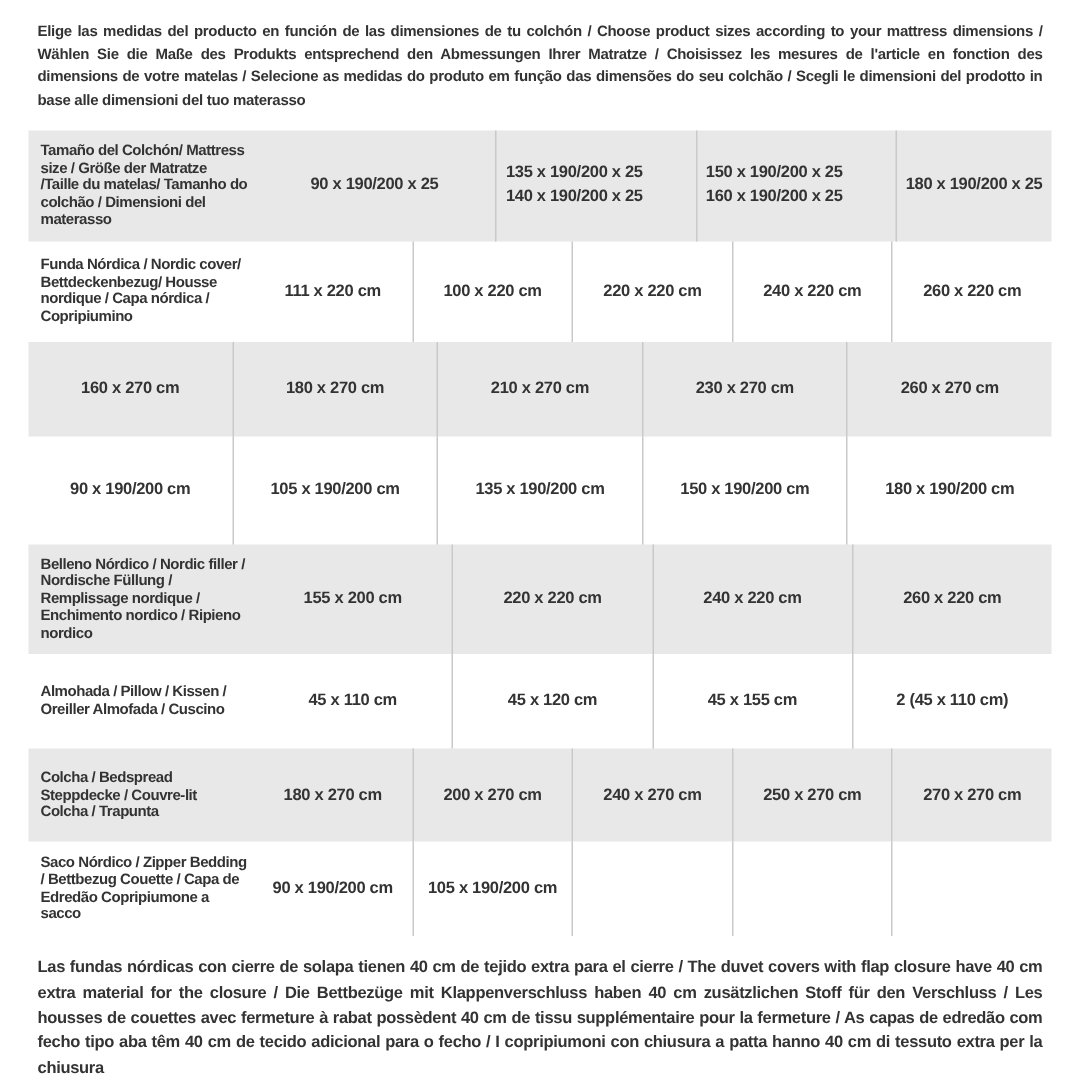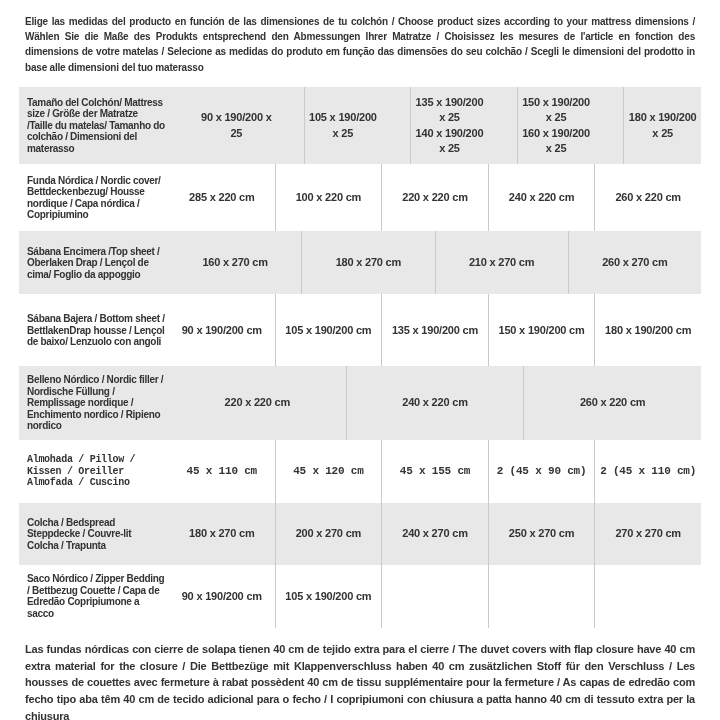--- a/index.html
+++ b/index.html
@@ -27,25 +27,25 @@
     margin: 12px 19px 0 19px;
   }
   .row {
     display: flex;
     align-items: stretch;
   }
   .row:nth-child(odd) {
     background: var(--row_alt, #e8e8e8);
   }
   .row:nth-child(1) { min-height: 74px; gap: 29px; }
-  .row:nth-child(2) { min-height: 67px; justify-content: flex-end; }
+  .row:nth-child(2) { min-height: 67px; }
   .row:nth-child(3) { min-height: 63px; }
   .row:nth-child(4) { min-height: 72px; }
-  .row:nth-child(5) { min-height: 72px; justify-content: flex-end; }
-  .row:nth-child(6) { min-height: 63px; font-family: Liberation Mono, monospace; }
+  .row:nth-child(5) { min-height: 72px; }
+  .row:nth-child(6) { min-height: 63px; }
   .row:nth-child(7) { min-height: 62px; }
   .row:nth-child(8) { min-height: 63px; }
   .label {
     flex: 0 0 150px;
     display: flex;
     align-items: center;
     box-sizing: border-box;
     padding: 8px 4px 8px 8px;
     font-size: 10px;
     line-height: 1.15;
@@ -78,67 +78,65 @@
 </head>
 <body>
 
 <div class="intro-text">Elige las medidas del producto en función de las dimensiones de tu colchón / Choose product sizes according to your mattress dimensions / Wählen Sie die Maße des Produkts entsprechend den Abmessungen Ihrer Matratze / Choisissez les mesures de l'article en fonction des dimensions de votre matelas / Selecione as medidas do produto em função das dimensões do seu colchão / Scegli le dimensioni del prodotto in base alle dimensioni del tuo materasso</div>
 
 <div class="size-table">
 
   <div class="row">
     <div class="label">Tamaño del Colchón/ Mattress size / Größe der Matratze /Taille du matelas/ Tamanho do colchão / Dimensioni del materasso</div>
     <div class="cell">90 x 190/200 x 25</div>
-    <div class="cell">105 x 190/200 x 25</div>
     <div class="cell">135 x 190/200 x 25
 140 x 190/200 x 25</div>
     <div class="cell">150 x 190/200 x 25
 160 x 190/200 x 25</div>
     <div class="cell">180 x 190/200 x 25</div>
   </div>
 
   <div class="row">
     <div class="label">Funda Nórdica /  Nordic cover/ Bettdeckenbezug/ Housse nordique  / Capa nórdica / Copripiumino</div>
-    <div class="cell">285 x 220 cm</div>
+    <div class="cell">111 x 220 cm</div>
     <div class="cell">100 x 220 cm</div>
     <div class="cell">220 x 220 cm</div>
     <div class="cell">240 x 220 cm</div>
     <div class="cell">260 x 220 cm</div>
   </div>
 
   <div class="row">
-    <div class="label">Sábana Encimera /Top sheet / Oberlaken Drap / Lençol de cima/ Foglio da appoggio</div>
     <div class="cell">160 x 270 cm</div>
     <div class="cell">180 x 270 cm</div>
     <div class="cell">210 x 270 cm</div>
+    <div class="cell">230 x 270 cm</div>
     <div class="cell">260 x 270 cm</div>
   </div>
 
   <div class="row">
-    <div class="label">Sábana Bajera / Bottom sheet / BettlakenDrap housse / Lençol de baixo/ Lenzuolo con angoli</div>
     <div class="cell">90 x 190/200 cm</div>
     <div class="cell">105 x 190/200 cm</div>
     <div class="cell">135 x 190/200 cm</div>
     <div class="cell">150 x 190/200 cm</div>
     <div class="cell">180 x 190/200 cm</div>
   </div>
 
   <div class="row">
     <div class="label">Belleno Nórdico / Nordic filler / Nordische Füllung / Remplissage nordique / Enchimento nordico / Ripieno nordico</div>
+    <div class="cell">155 x 200 cm</div>
     <div class="cell">220 x 220 cm</div>
     <div class="cell">240 x 220 cm</div>
     <div class="cell">260 x 220 cm</div>
   </div>
 
   <div class="row">
     <div class="label">Almohada  / Pillow / Kissen / Oreiller Almofada / Cuscino</div>
     <div class="cell">45 x 110 cm</div>
     <div class="cell">45 x 120 cm</div>
     <div class="cell">45 x 155 cm</div>
-    <div class="cell">2 (45 x 90 cm)</div>
     <div class="cell">2 (45 x 110 cm)</div>
   </div>
 
   <div class="row">
     <div class="label">Colcha / Bedspread Steppdecke / Couvre-lit Colcha / Trapunta</div>
     <div class="cell">180 x 270 cm</div>
     <div class="cell">200 x 270 cm</div>
     <div class="cell">240 x 270 cm</div>
     <div class="cell">250 x 270 cm</div>
     <div class="cell">270 x 270 cm</div>

